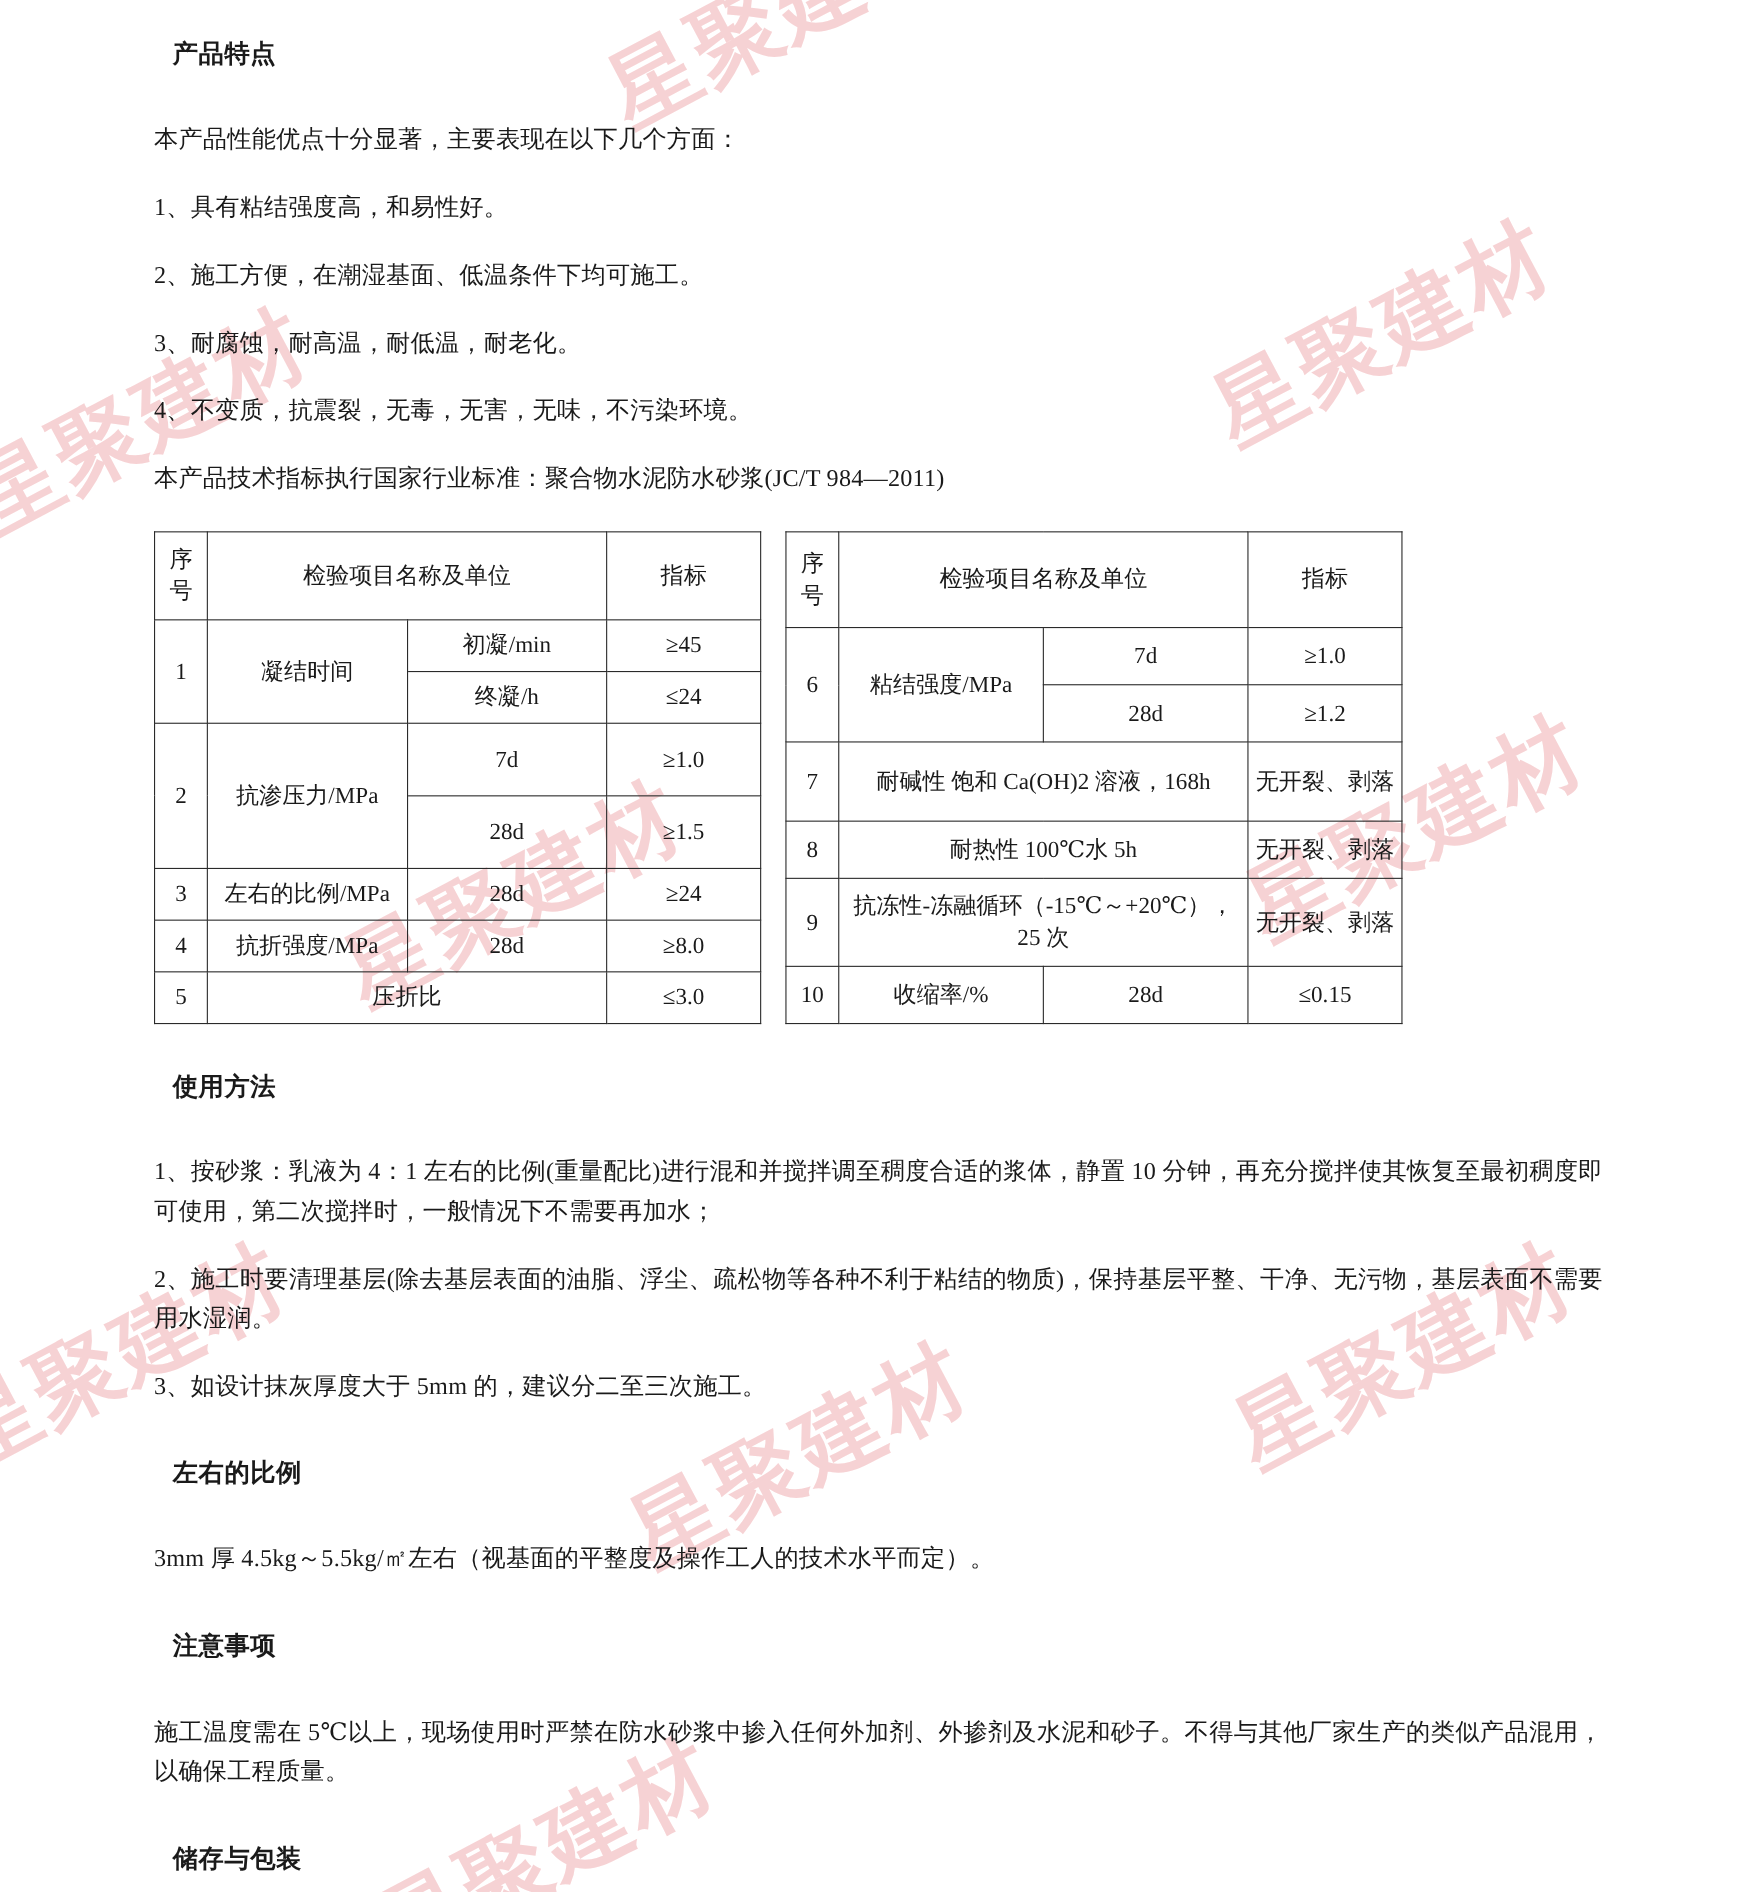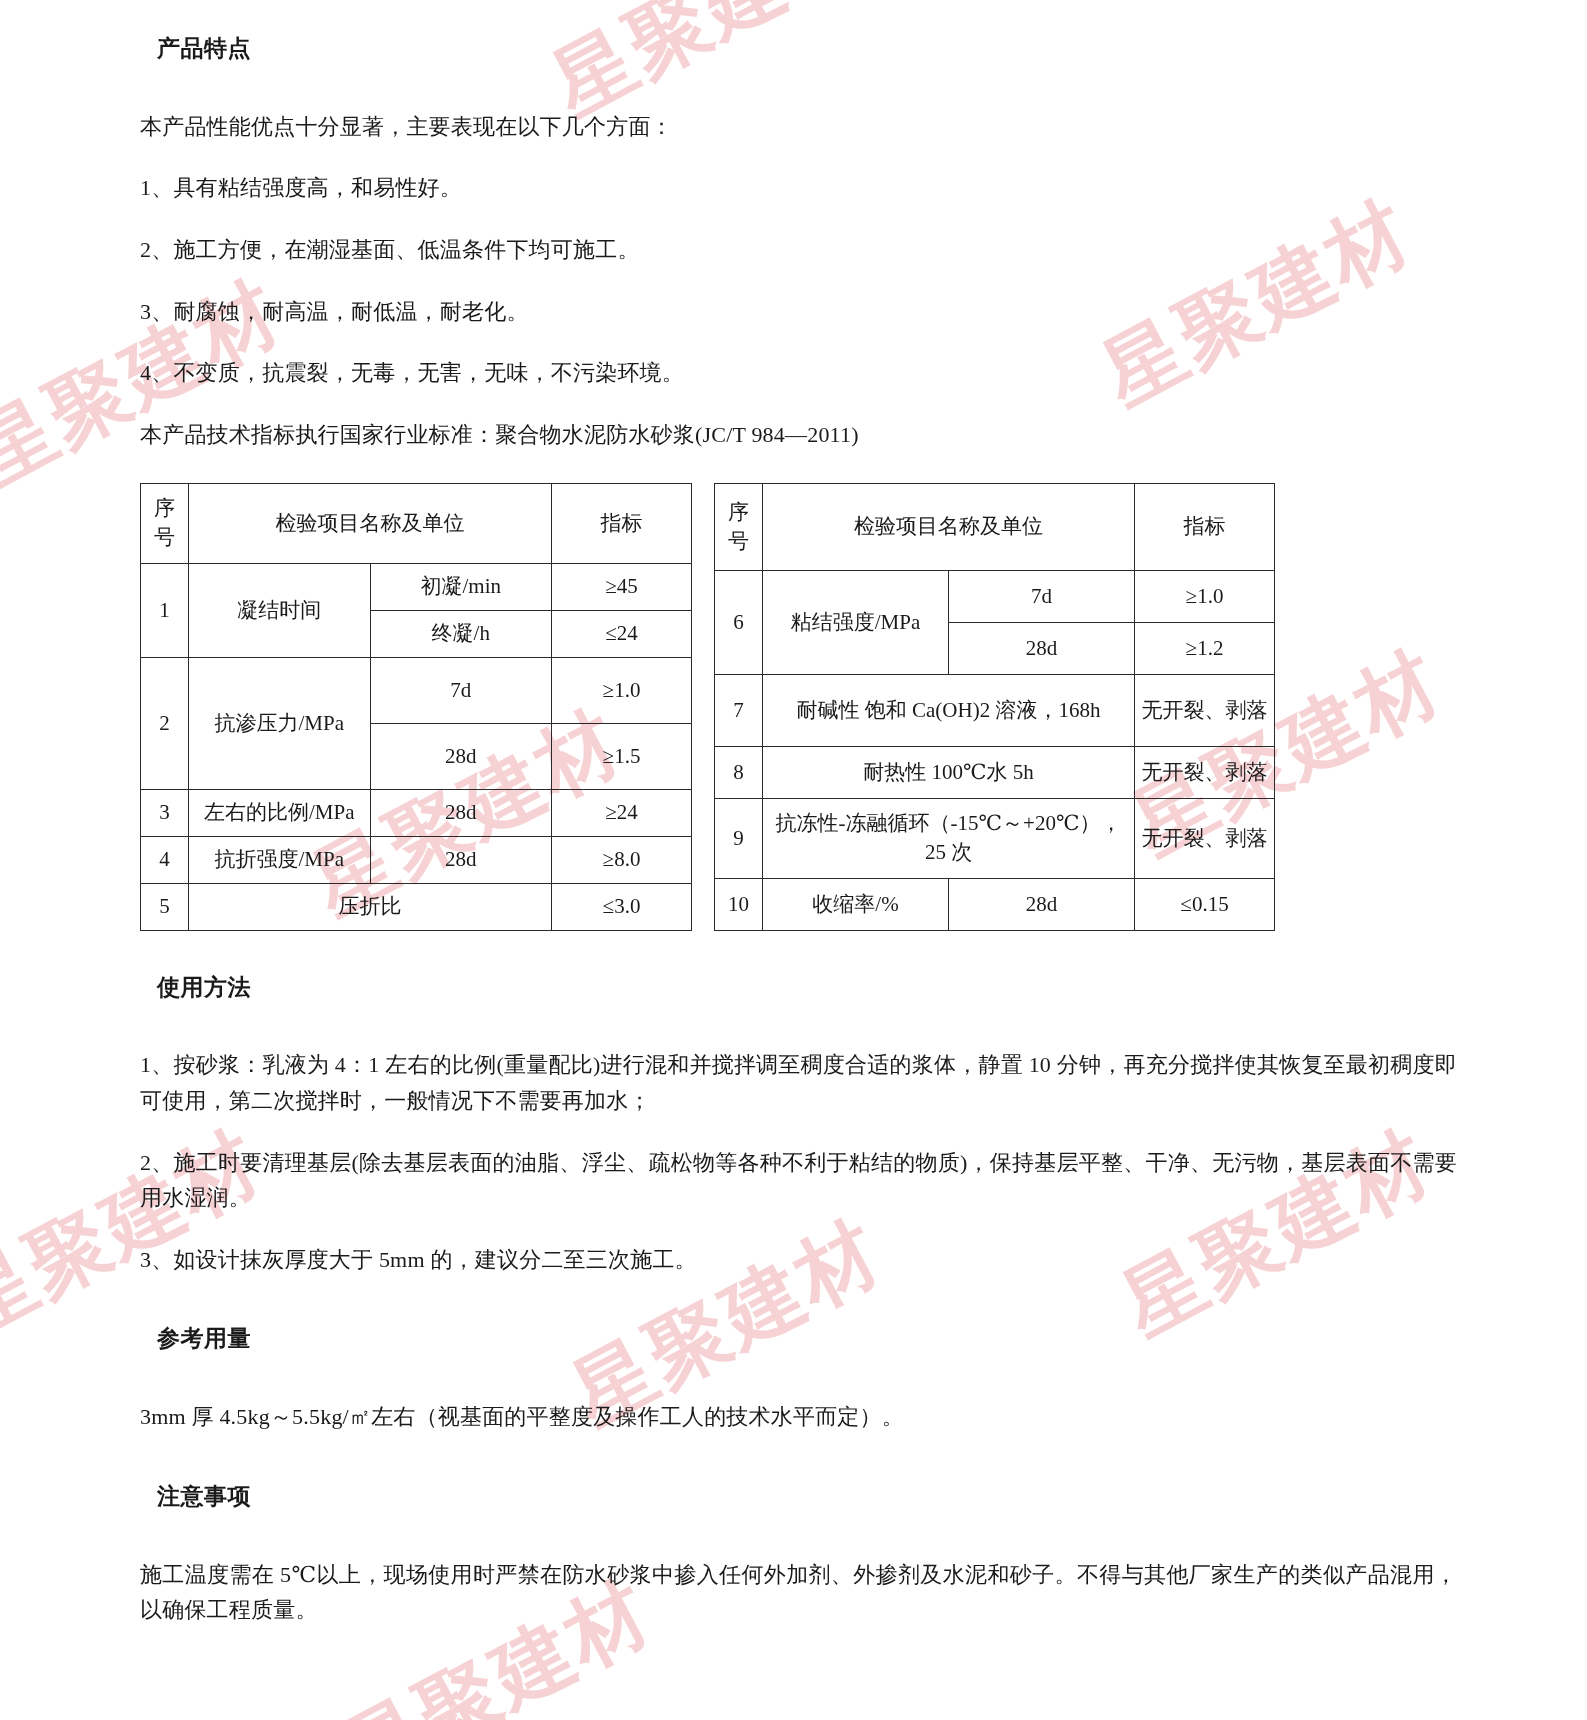--- a/index.html
+++ b/index.html
@@ -238,23 +238,24 @@
     </table>
 
   </div>
 
   <h2 class="section-title">使用方法</h2>
 
   <p class="para">1、按砂浆：乳液为 4：1 左右的比例(重量配比)进行混和并搅拌调至稠度合适的浆体，静置 10 分钟，再充分搅拌使其恢复至最初稠度即可使用，第二次搅拌时，一般情况下不需要再加水；</p>
   <p class="para">2、施工时要清理基层(除去基层表面的油脂、浮尘、疏松物等各种不利于粘结的物质)，保持基层平整、干净、无污物，基层表面不需要用水湿润。</p>
   <p class="para">3、如设计抹灰厚度大于 5mm 的，建议分二至三次施工。</p>
 
-  <h2 class="section-title">参考用量</h2>
+  <h2 class="section-title">左右的比例</h2>
 
   <p class="para">3mm 厚 4.5kg～5.5kg/㎡左右（视基面的平整度及操作工人的技术水平而定）。</p>
 
   <h2 class="section-title">注意事项</h2>
 
   <p class="para">施工温度需在 5℃以上，现场使用时严禁在防水砂浆中掺入任何外加剂、外掺剂及水泥和砂子。不得与其他厂家生产的类似产品混用，以确保工程质量。</p>
 
+  <h2 class="section-title">储存与包装</h2>
 
 
 </div>
 
 </body></html>

